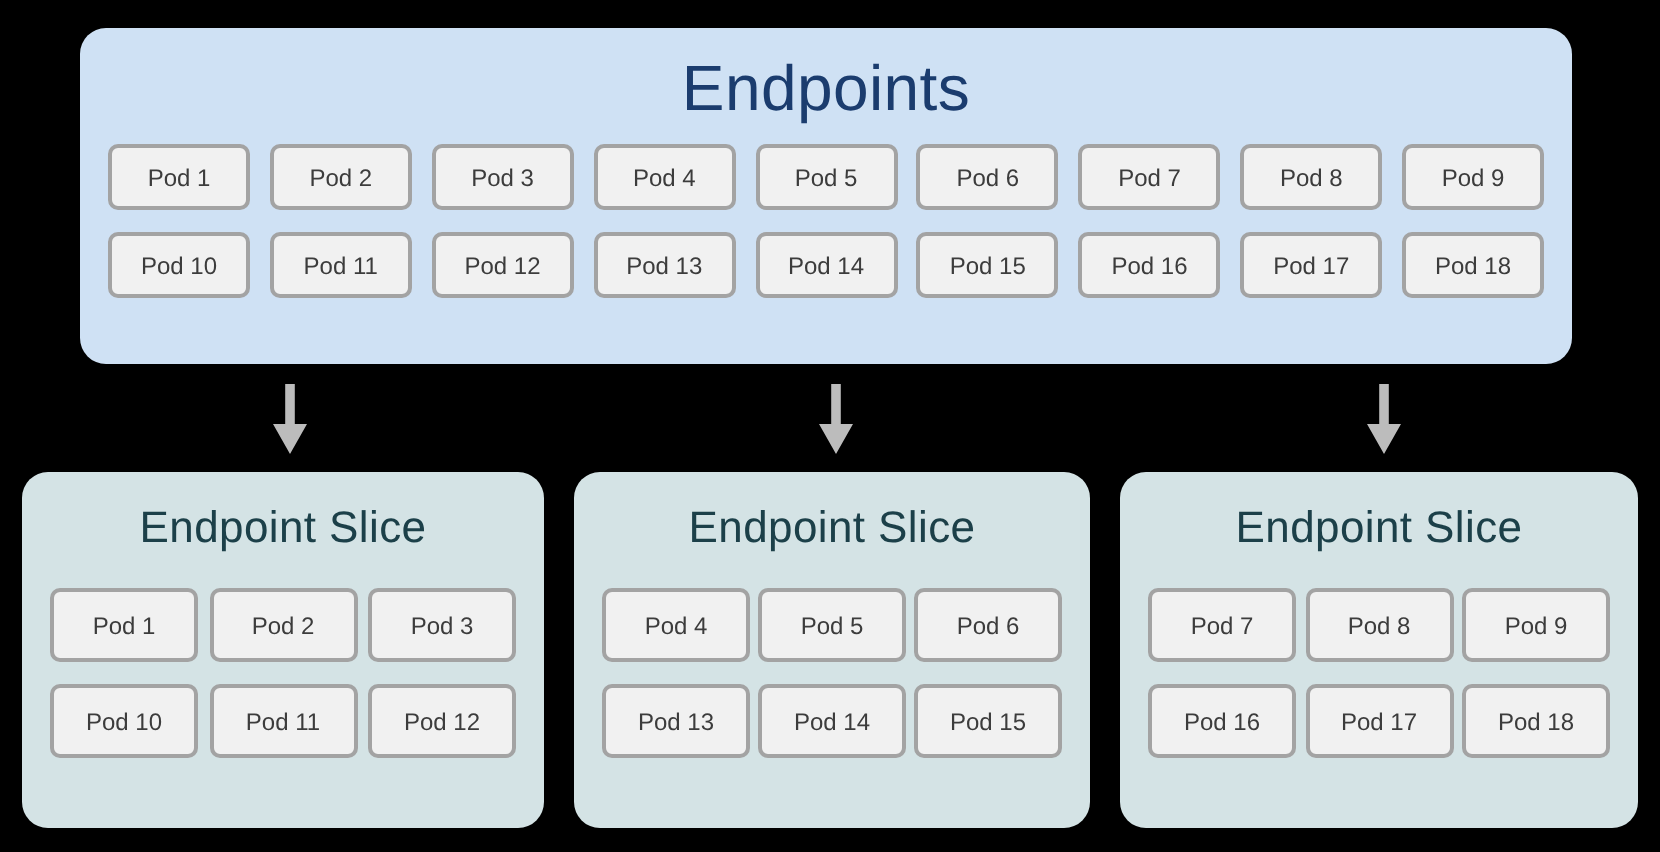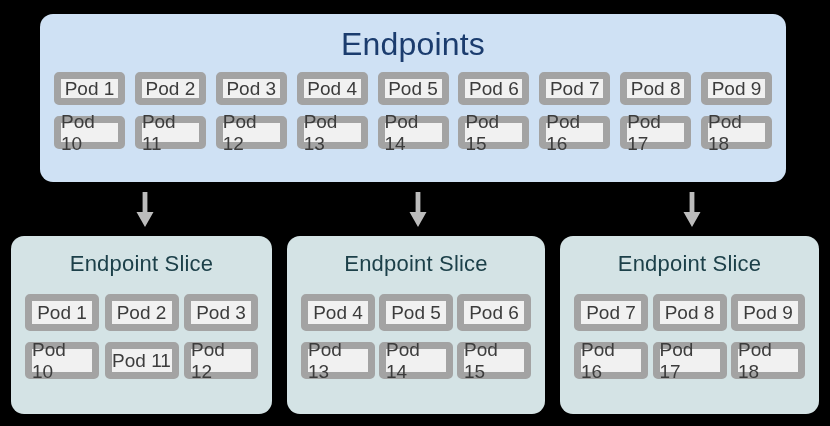--- a/index.html
+++ b/index.html
@@ -46,24 +46,24 @@
   }
   .ep-row {
     display: flex;
     justify-content: space-between;
     margin-bottom: 11px;
   }
   .ep-row:last-child { margin-bottom: 0; }
 
   .chip {
     background: #f1f1f1;
-    border: 7px solid #a3a3a3;
+    border: 2px solid #a3a3a3;
     border-radius: 5px;
     color: #3c3c3c;
-    font-size: 19px;
+    font-size: 12px;
     display: flex;
     align-items: center;
     justify-content: center;
     box-sizing: border-box;
   }
   .ep-chip {
     width: 71px;
     height: 33px;
   }
 

